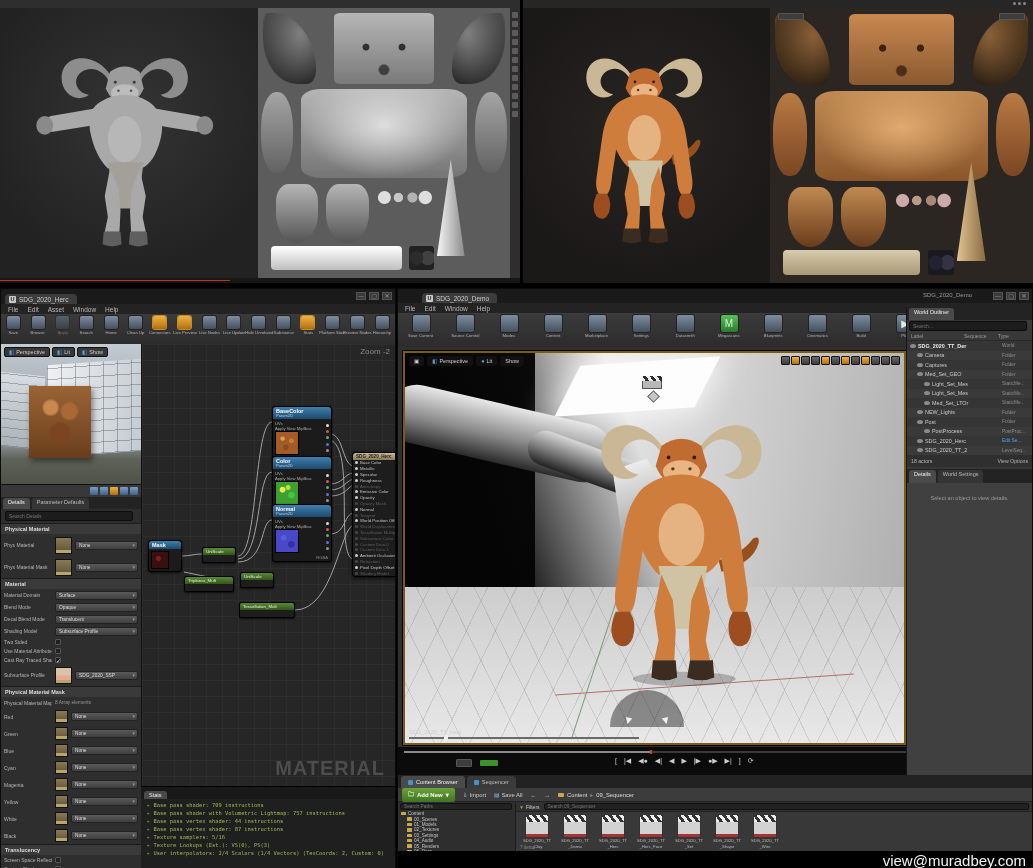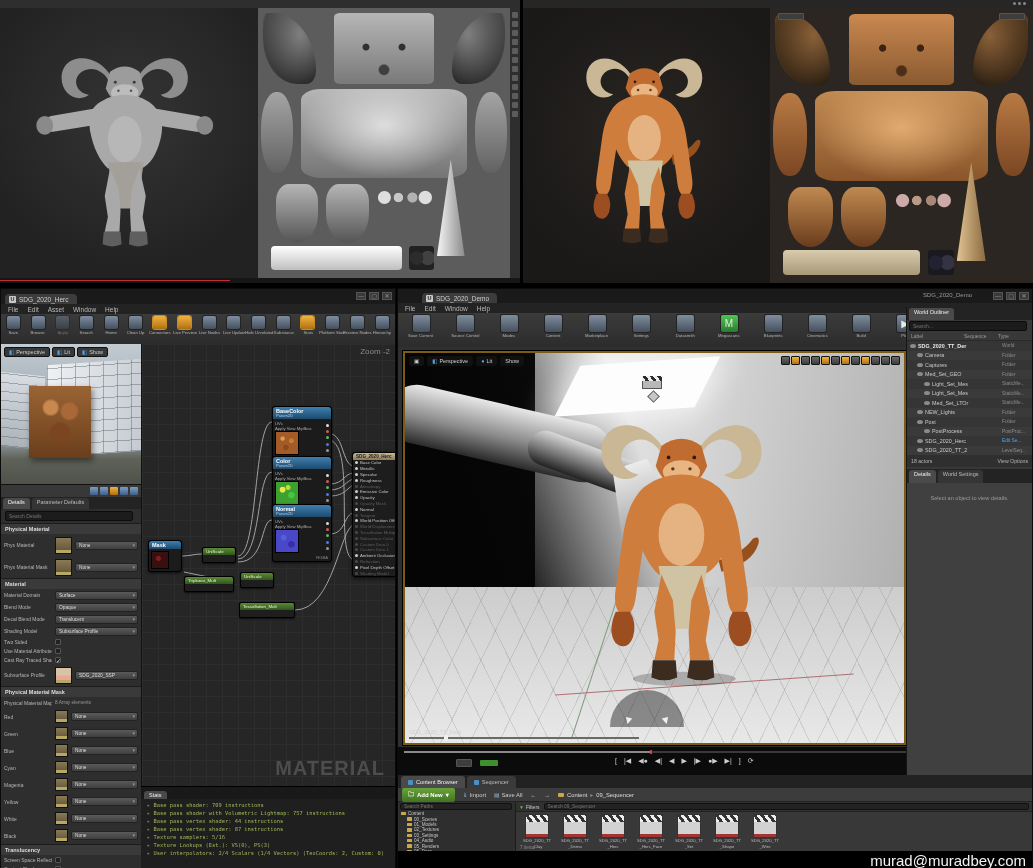--- a/index.html
+++ b/index.html
@@ -1089,17 +1089,17 @@
               <span class="al">SDG_2020_TT</span>
               <span class="al">_Wire</span>
             </div>
             </div>
           <span style="position:absolute;left:4px;bottom:1px;color:#8a8a8a;font-size:4.6px;">7 items</span>
         </div>
       </div>
     </div>
 
     <div class="abs" style="left:0;top:562px;width:634px;height:18px;background:#000;display:flex;align-items:center;justify-content:flex-end;padding-right:6px;">
-      <span class="credit">murad@muradbey.com</span>
+      <span class="credit">view@muradbey.com</span>
     </div>
   </div>
 
 </div>
 
 </body></html>

